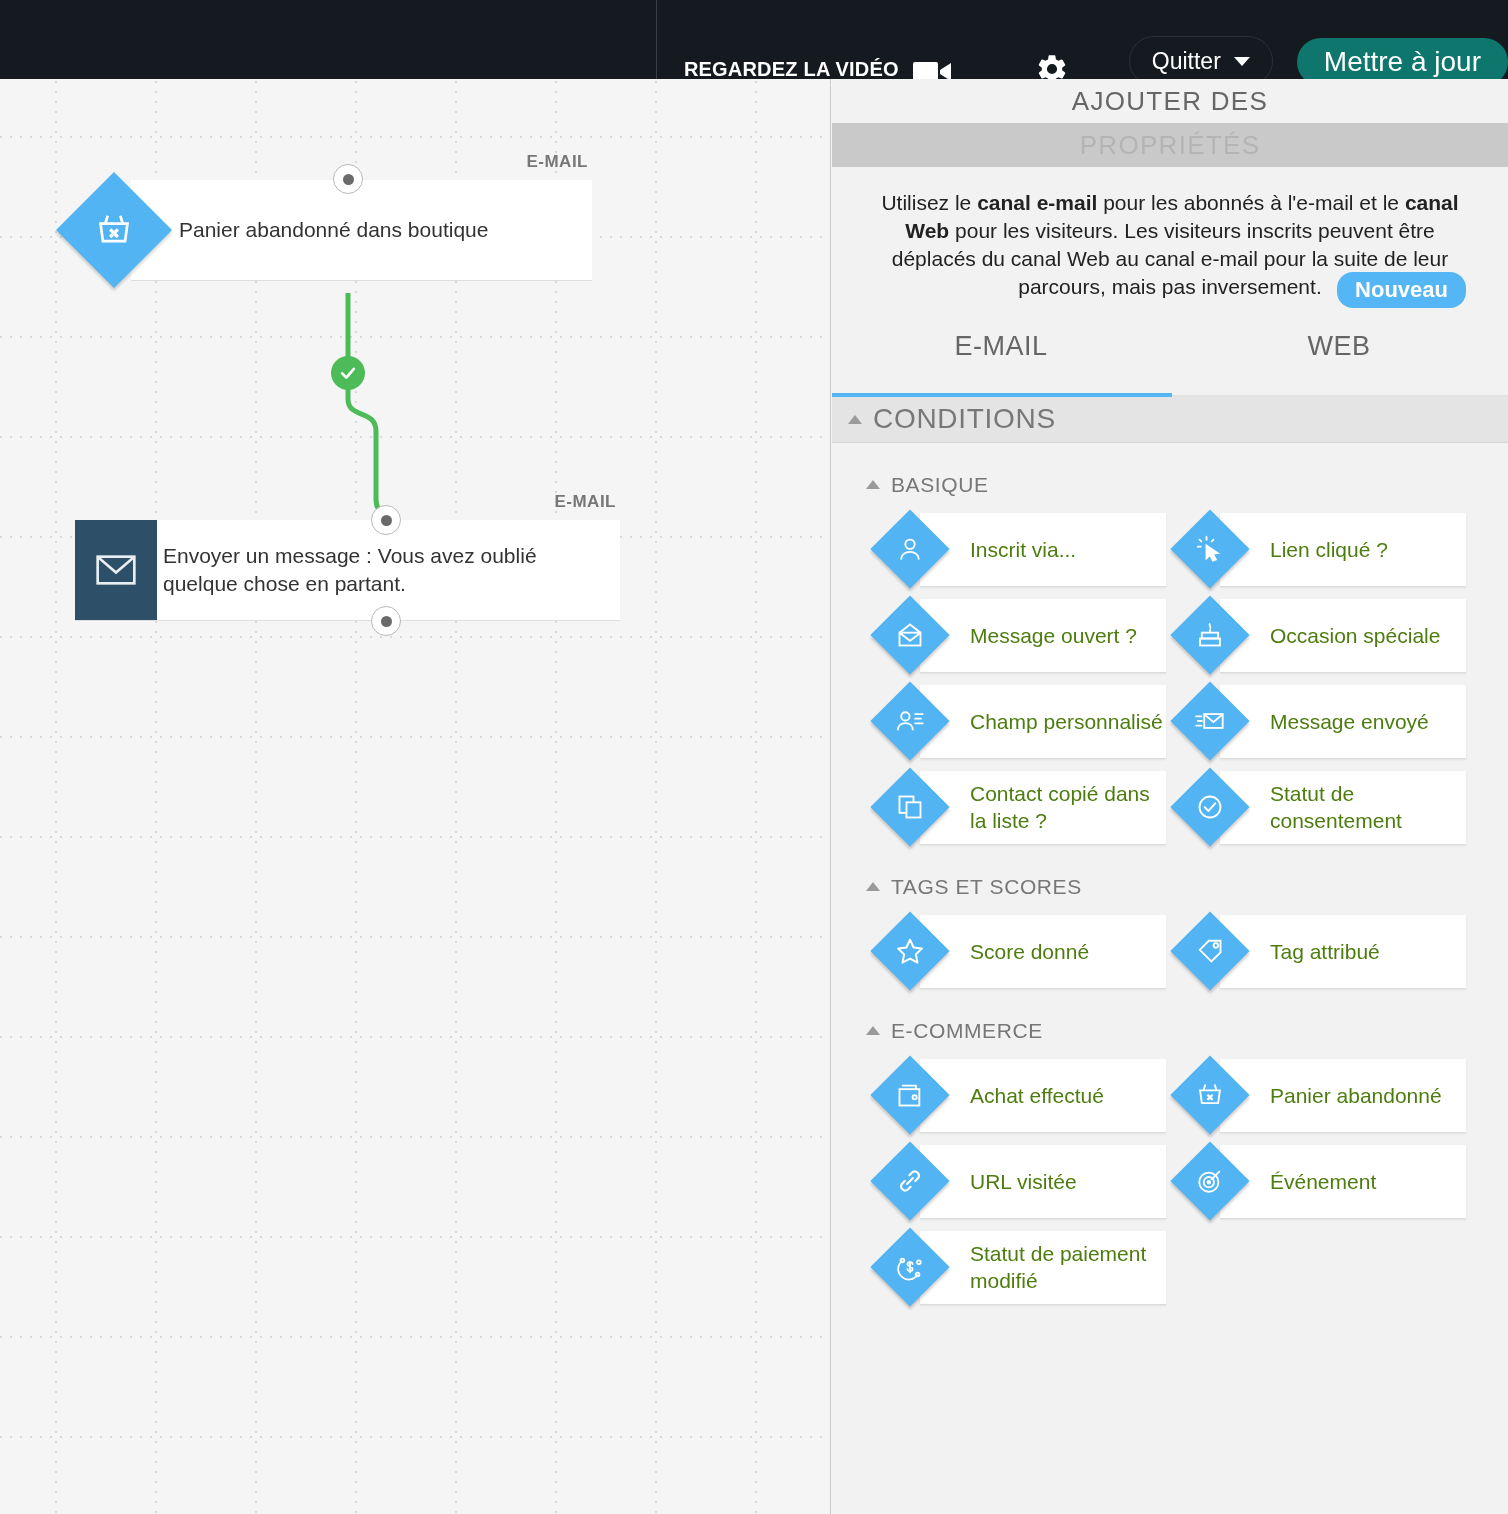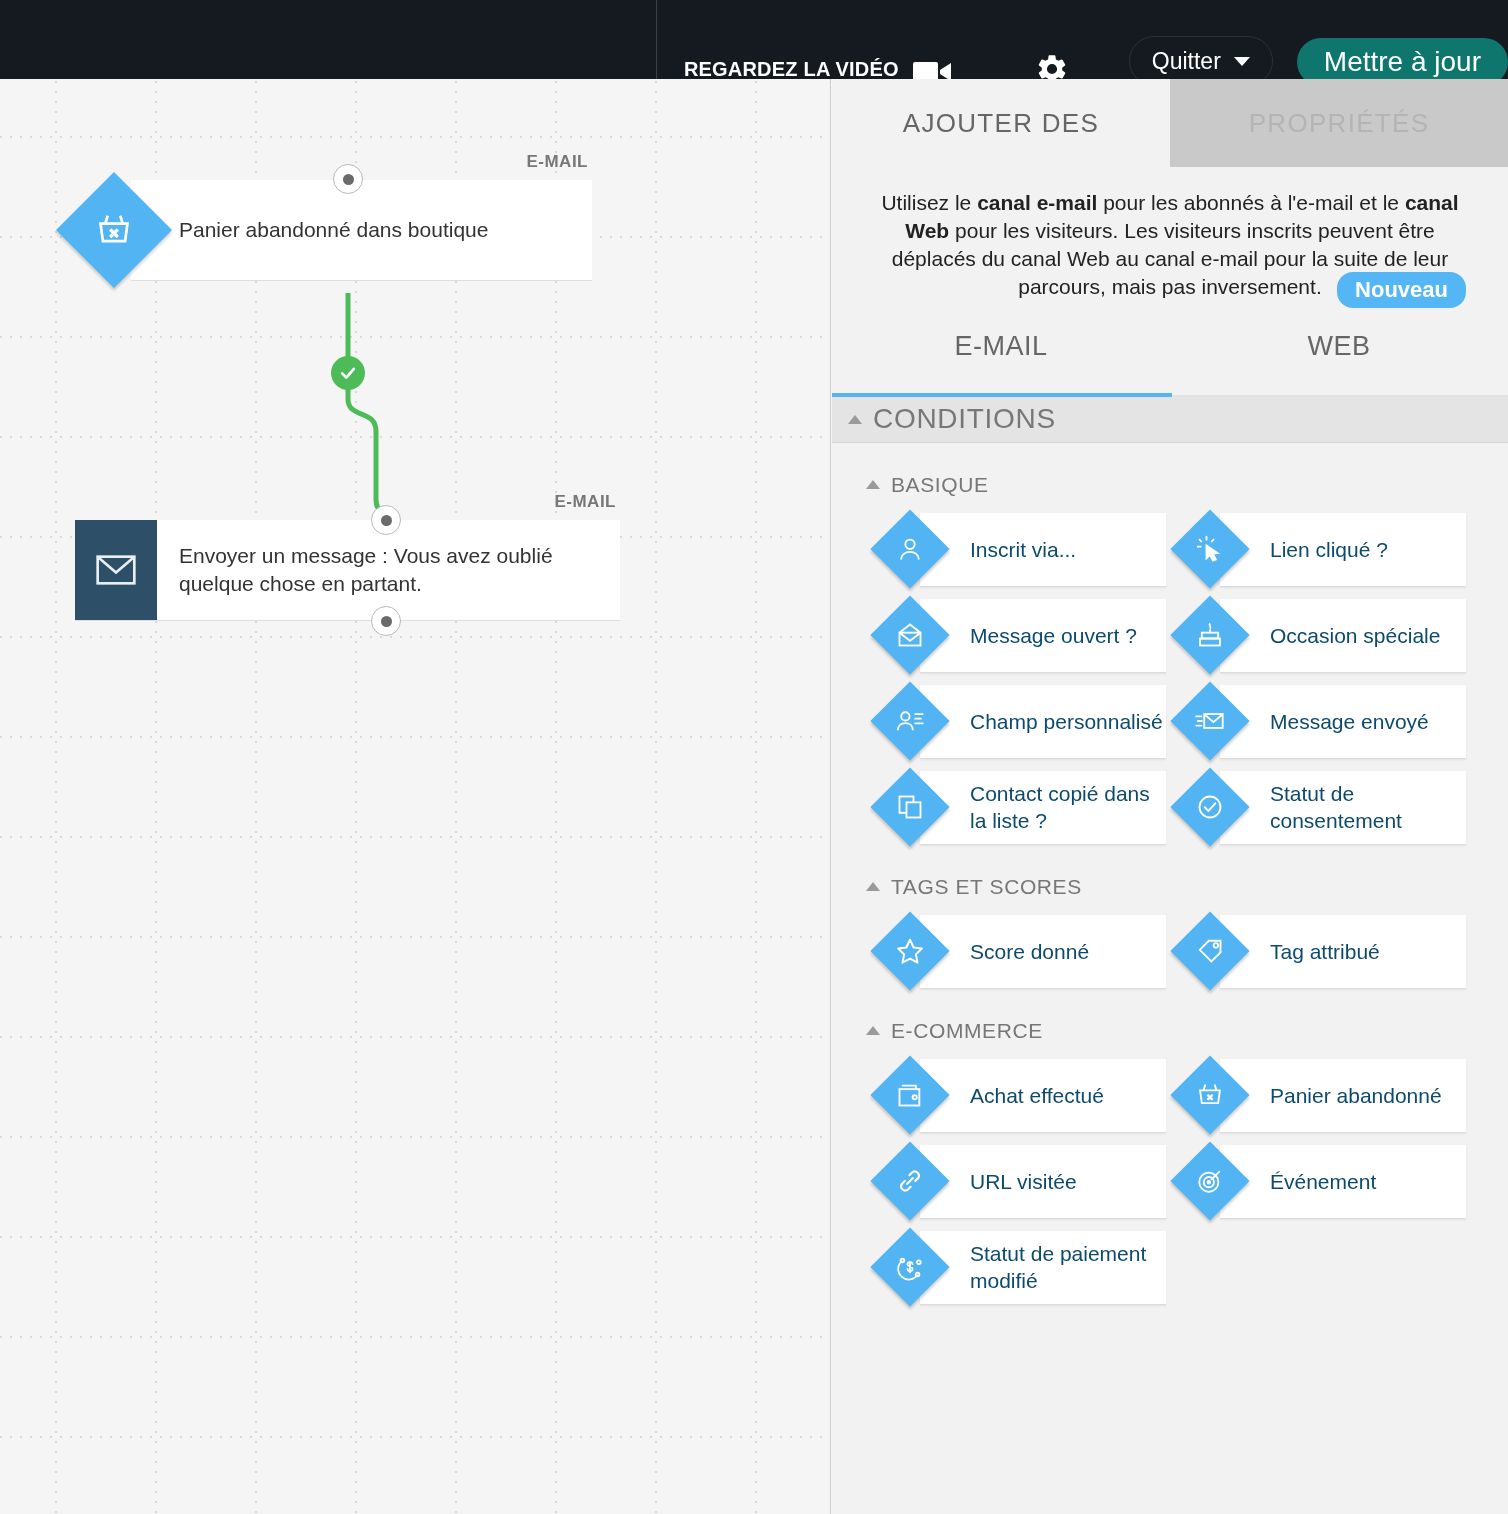--- a/index.html
+++ b/index.html
@@ -151,21 +151,21 @@
   }
 
   
   #panel {
     position: absolute;
     top: 79px; left: 832px;
     width: 676px; height: 1435px;
     background: #f2f2f2;
     overflow: hidden;
   }
-  .panel-tabs { display: flex; height: 88px; }
+  .panel-tabs { display: flex; height: 88px; flex-direction: column; }
   .ptab {
     flex: 1;
     display: flex; align-items: center; justify-content: center;
     font-size: 26px; letter-spacing: 1.3px;
     cursor: pointer;
   }
   .ptab.active { background: #f2f2f2; color: #666666; }
   .ptab.inactive { background: #c9c9c9; color: #b4b4b4; }
 
   .panel-desc {
@@ -245,21 +245,21 @@
     left: -38px; top: 50%;
     margin-top: -28px;
     width: 56px; height: 56px;
     background: #52b4f2;
     transform: rotate(45deg);
     display: flex; align-items: center; justify-content: center;
     box-shadow: 2px 2px 3px rgba(0,0,0,0.2);
   }
   .card-diamond > svg { transform: rotate(-45deg); }
   .card-label {
-    font-size: 21px; color: #0c4a6e;
+    font-size: 21px; color: #4d7c0f;
     line-height: 1.3;
   }
 </style>
 </head>
 <body>
 
 <div id="topbar">
   <div id="topbar-left"></div>
   <div id="topbar-right">
     <span class="watch-video">REGARDEZ LA VIDÉO</span>
@@ -310,21 +310,21 @@
 
   <div class="flow-node" style="left:75px; top:441px; width:545px;">
     <span class="node-label-ch">E-MAIL</span>
     <div class="node-box" style="height:101px;">
       <div class="square-icon">
         <svg width="40" height="32" viewBox="0 0 24 18" fill="none" stroke="#e8eef2" stroke-width="1.6">
           <rect x="1" y="1" width="22" height="16"></rect>
           <path d="M1.8 1.8 L12 10.5 L22.2 1.8"></path>
         </svg>
       </div>
-      <span class="node-text" style="padding-left:22px; padding-right:12px;">Envoyer un message : Vous avez oublié quelque chose en partant.</span>
+      <span class="node-text" style="padding-left:6px; padding-right:12px;">Envoyer un message : Vous avez oublié quelque chose en partant.</span>
       <div class="port" style="left:296px; top:-15px;"></div>
       <div class="port" style="left:296px; top:86px;"></div>
     </div>
   </div>
 </div>
 
 <div id="panel">
 
   <div class="panel-tabs">
     <div class="ptab active">AJOUTER DES</div>

